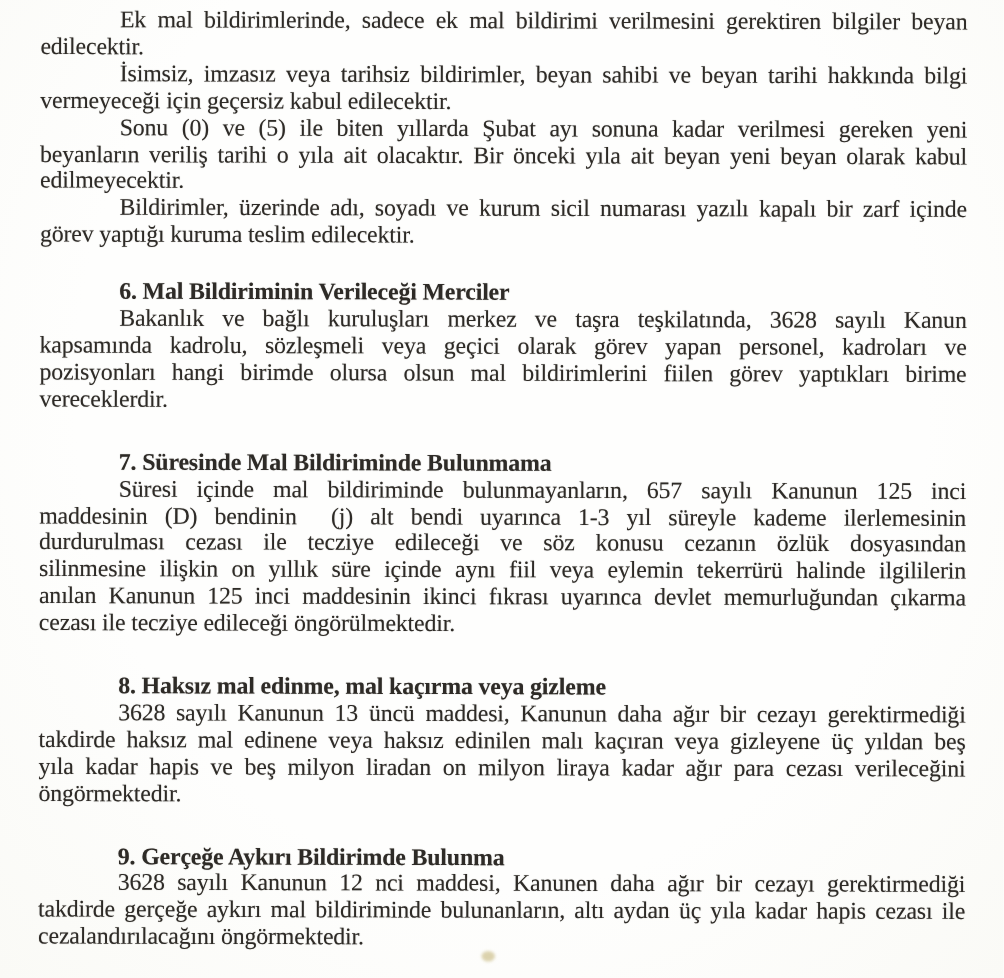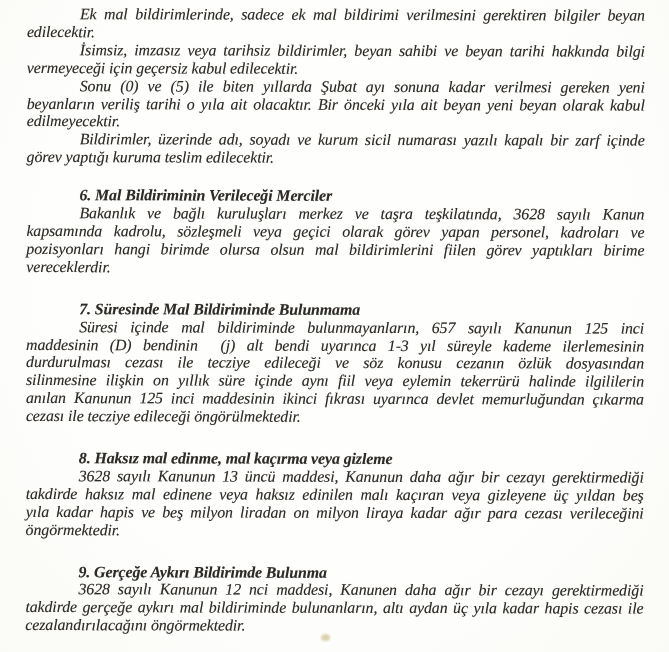--- a/index.html
+++ b/index.html
@@ -6,21 +6,20 @@
   body{
     width:669px;height:652px;
     background:#fdfdfb;
     font-family:"Liberation Serif","DejaVu Serif",serif;
     overflow:hidden;
   }
   .page{
     position:relative;width:669px;height:652px;
     background:radial-gradient(ellipse at 50% 40%, #fefefd 60%, #fafaf6 100%);
     overflow:hidden;
-    font-style:italic;
   }
   .text-block{
     position:absolute;left:27px;top:5px;width:618px;
     font-size:15.9px;line-height:17.9px;
     color:#2e2b27;
     letter-spacing:-0.1px;
     text-shadow:0 0 0.7px rgba(62,58,52,0.45);
     transform:rotate(0.15deg);
     transform-origin:top left;
   }

